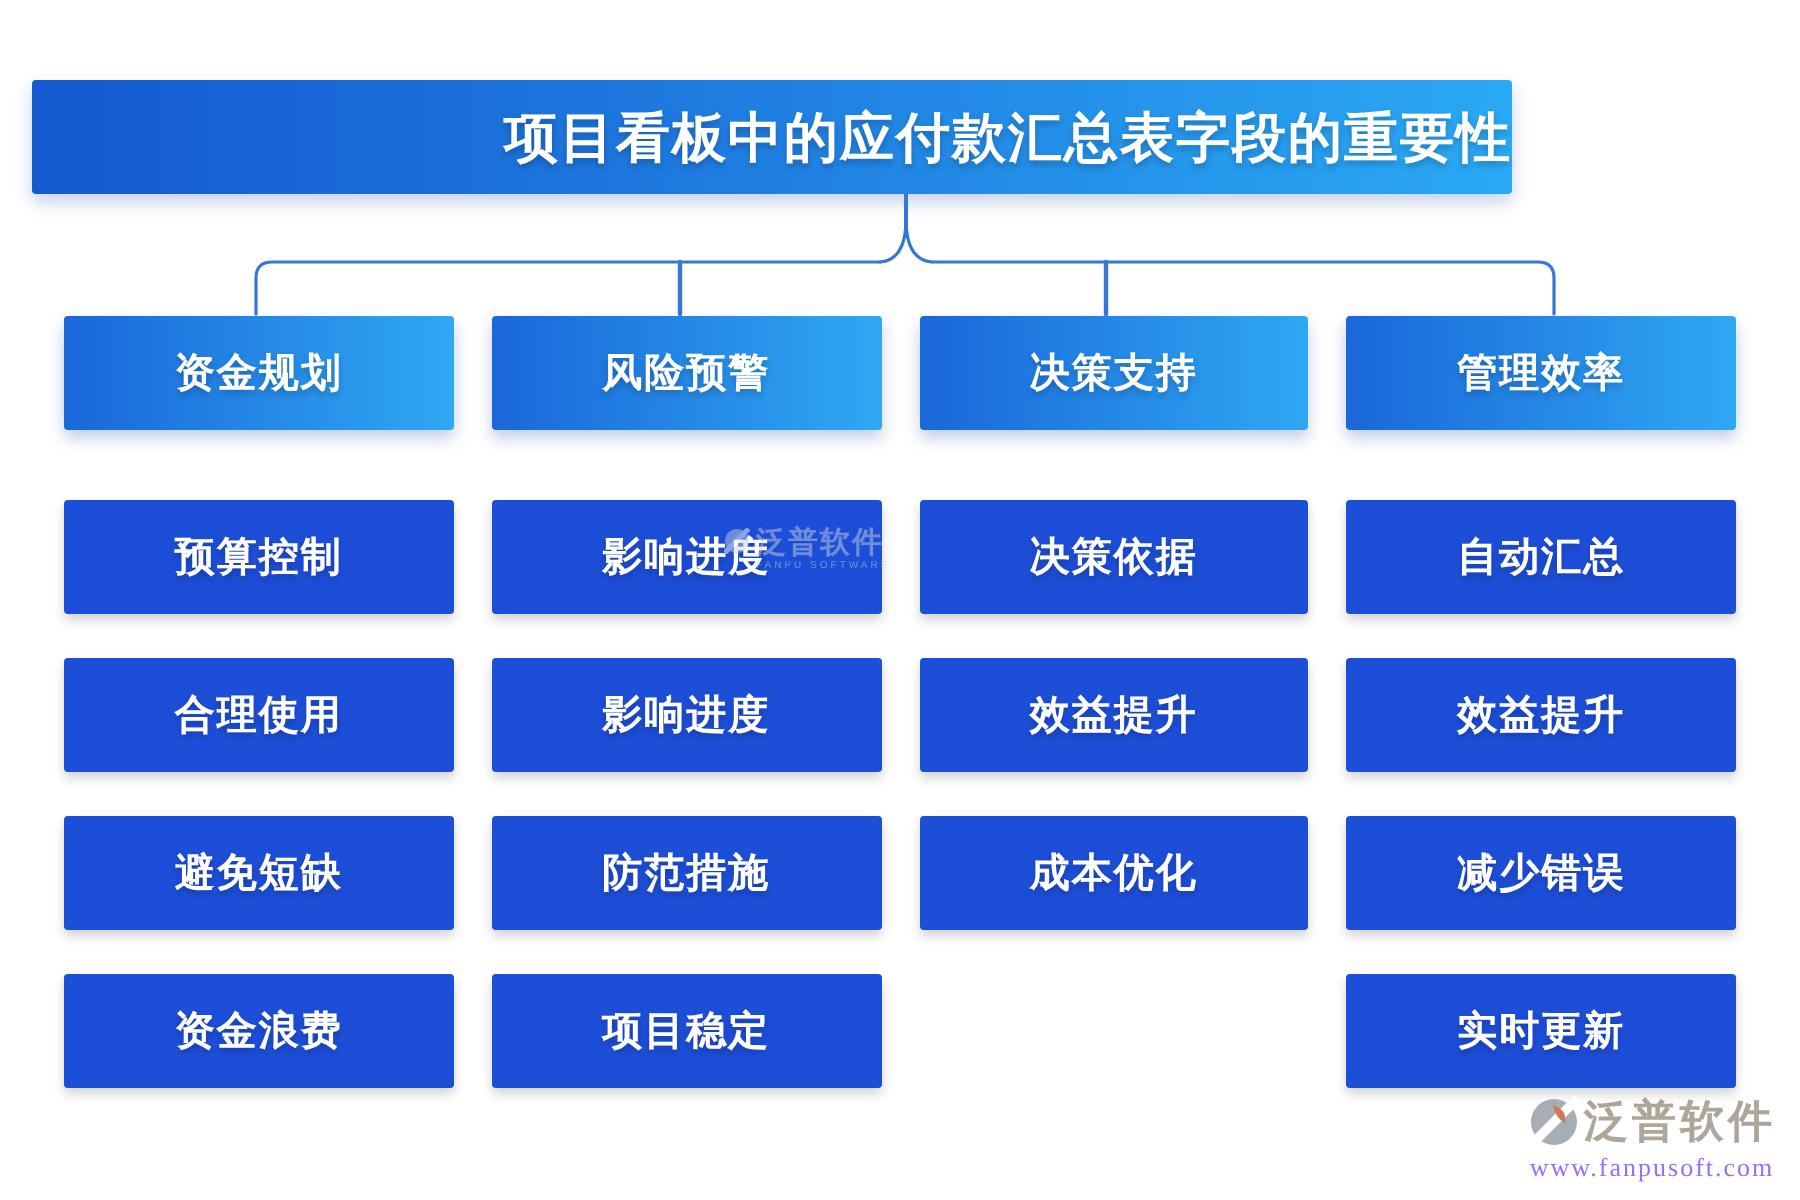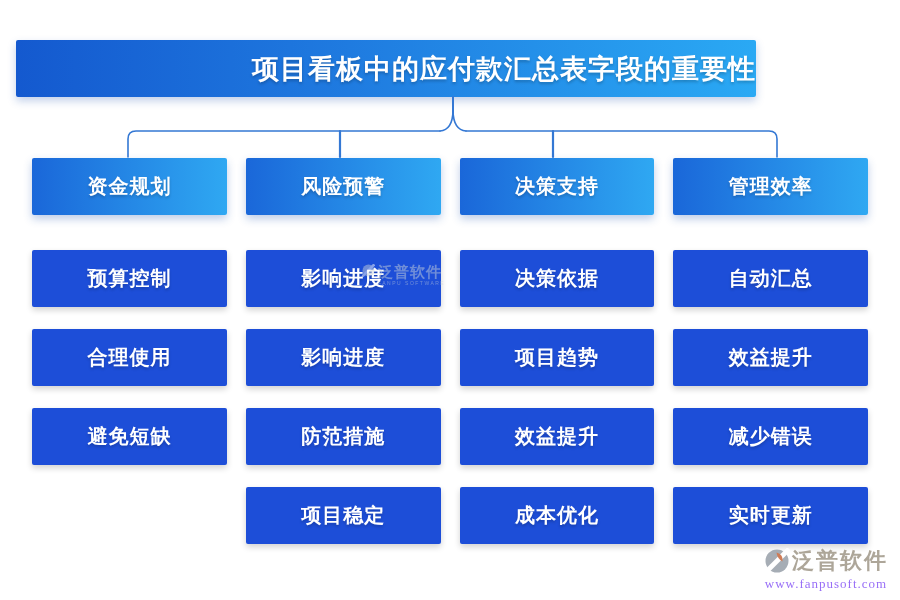--- a/index.html
+++ b/index.html
@@ -98,20 +98,23 @@
       </div>
       <div class="item">
           <span>预算控制</span>
         </div>
       <div class="item">
           <span>合理使用</span>
         </div>
       <div class="item">
           <span>避免短缺</span>
         </div>
+      <div class="item">
+          <span>资金浪费</span>
+        </div>
     </div>
 
     <div class="col">
       <div class="hdr">
         <span>风险预警</span>
       </div>
       <div class="item">
           <span>影响进度</span>
         </div>
       <div class="item">
@@ -124,23 +127,20 @@
           <span>项目稳定</span>
         </div>
     </div>
 
     <div class="col">
       <div class="hdr">
         <span>决策支持</span>
       </div>
       <div class="item">
           <span>决策依据</span>
-        </div>
-      <div class="item">
-          <span>项目趋势</span>
         </div>
       <div class="item">
           <span>效益提升</span>
         </div>
       <div class="item">
           <span>成本优化</span>
         </div>
     </div>
 
     <div class="col">

